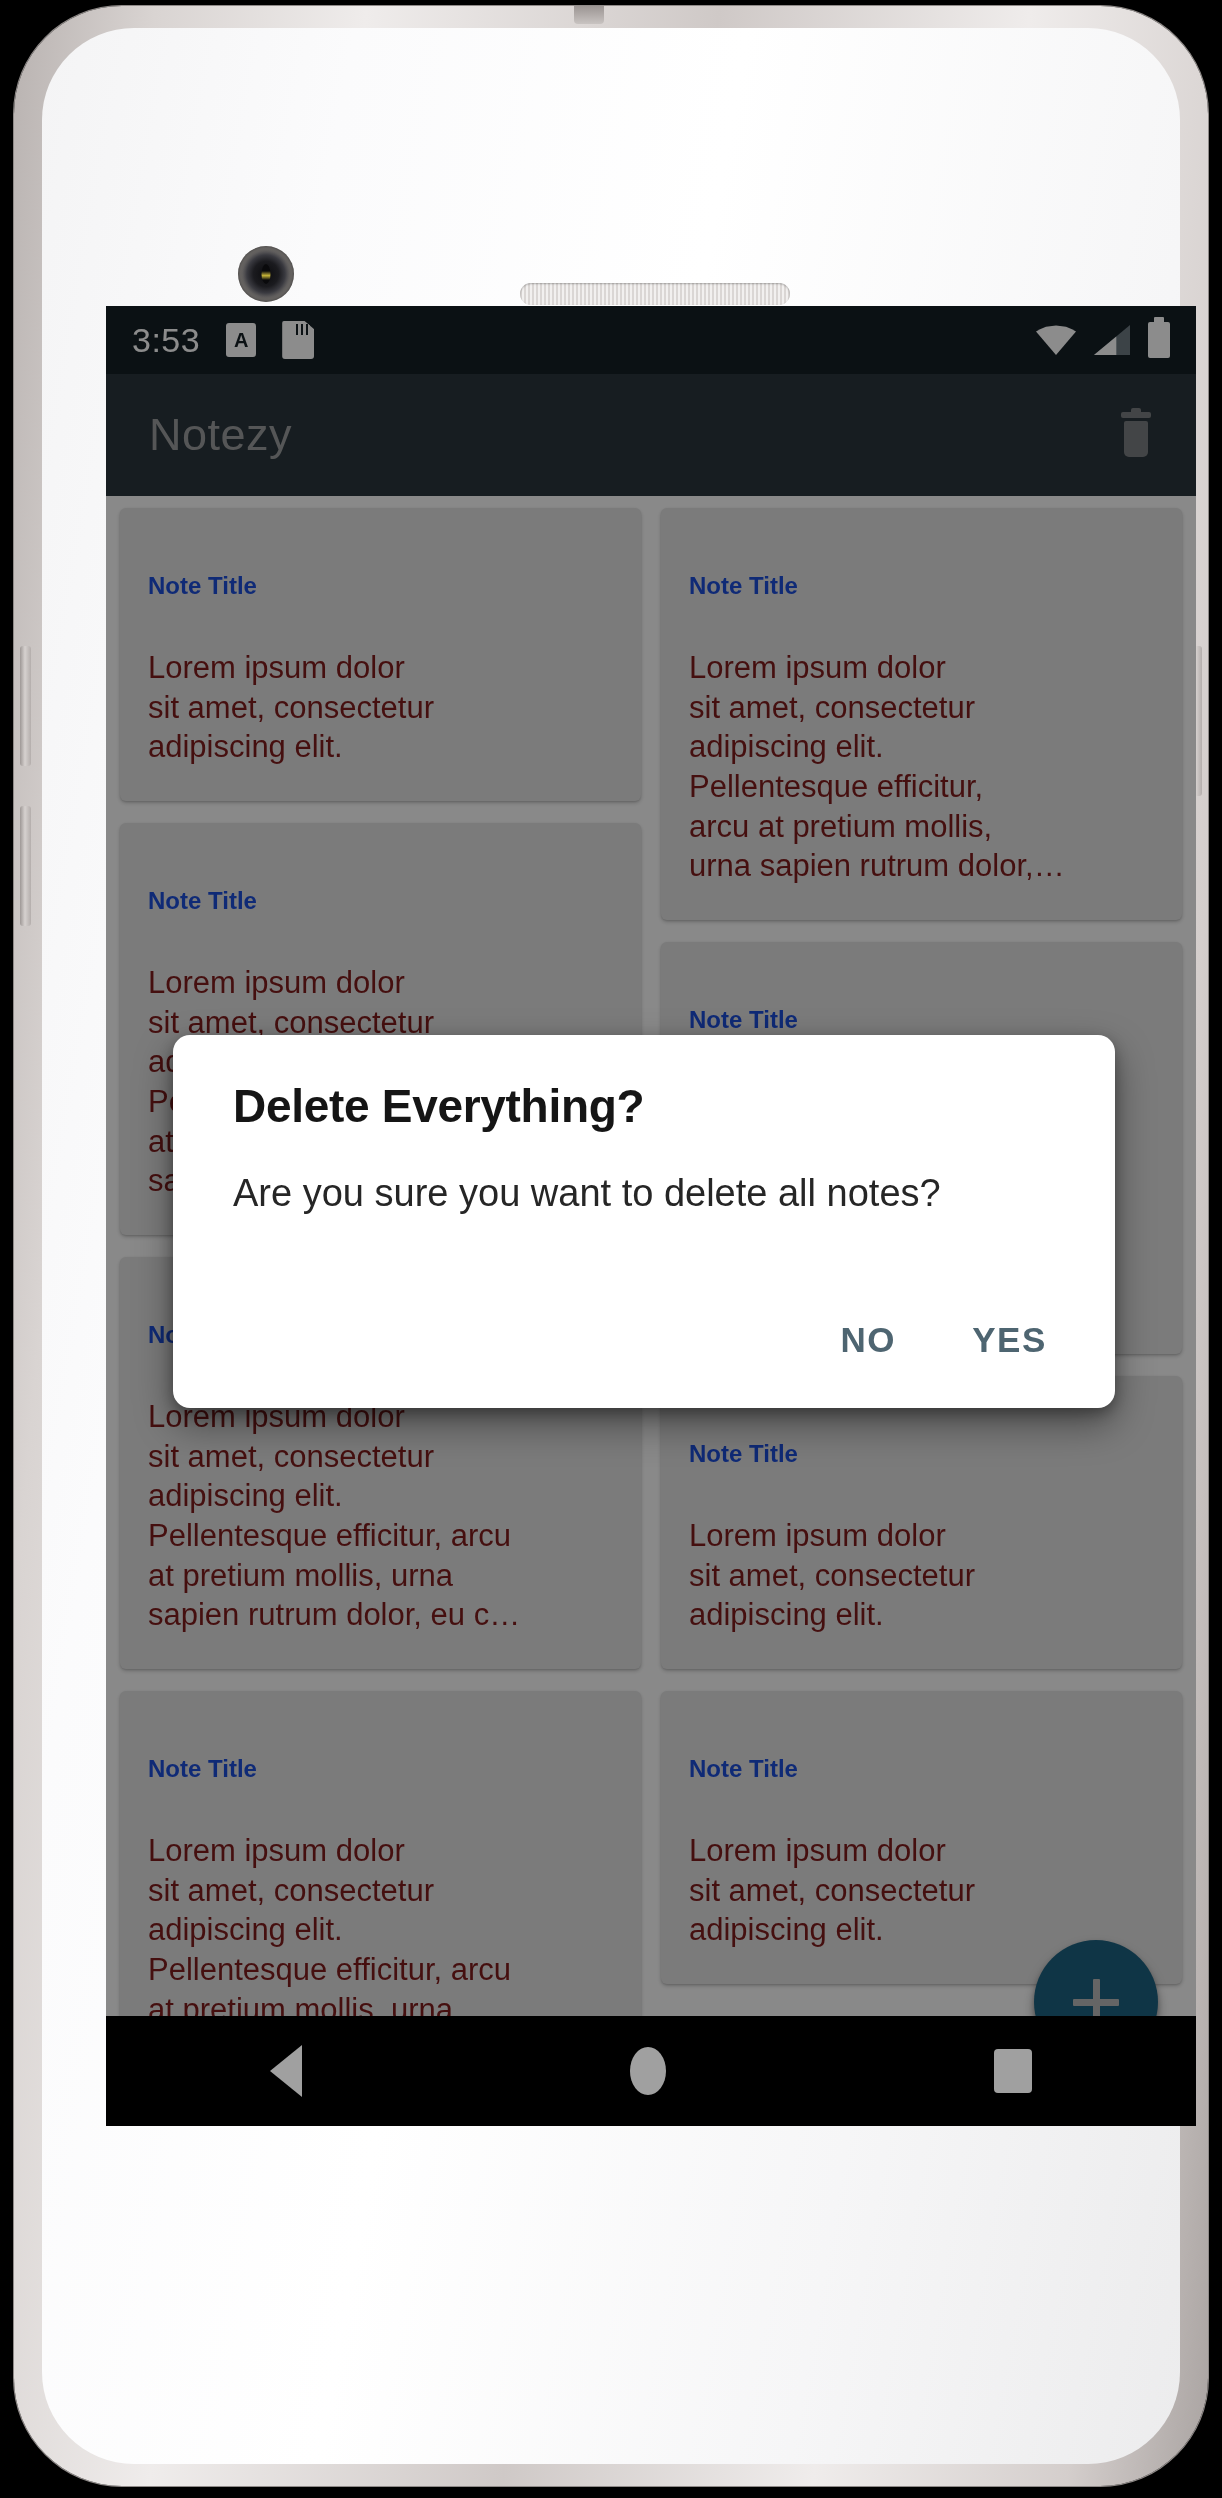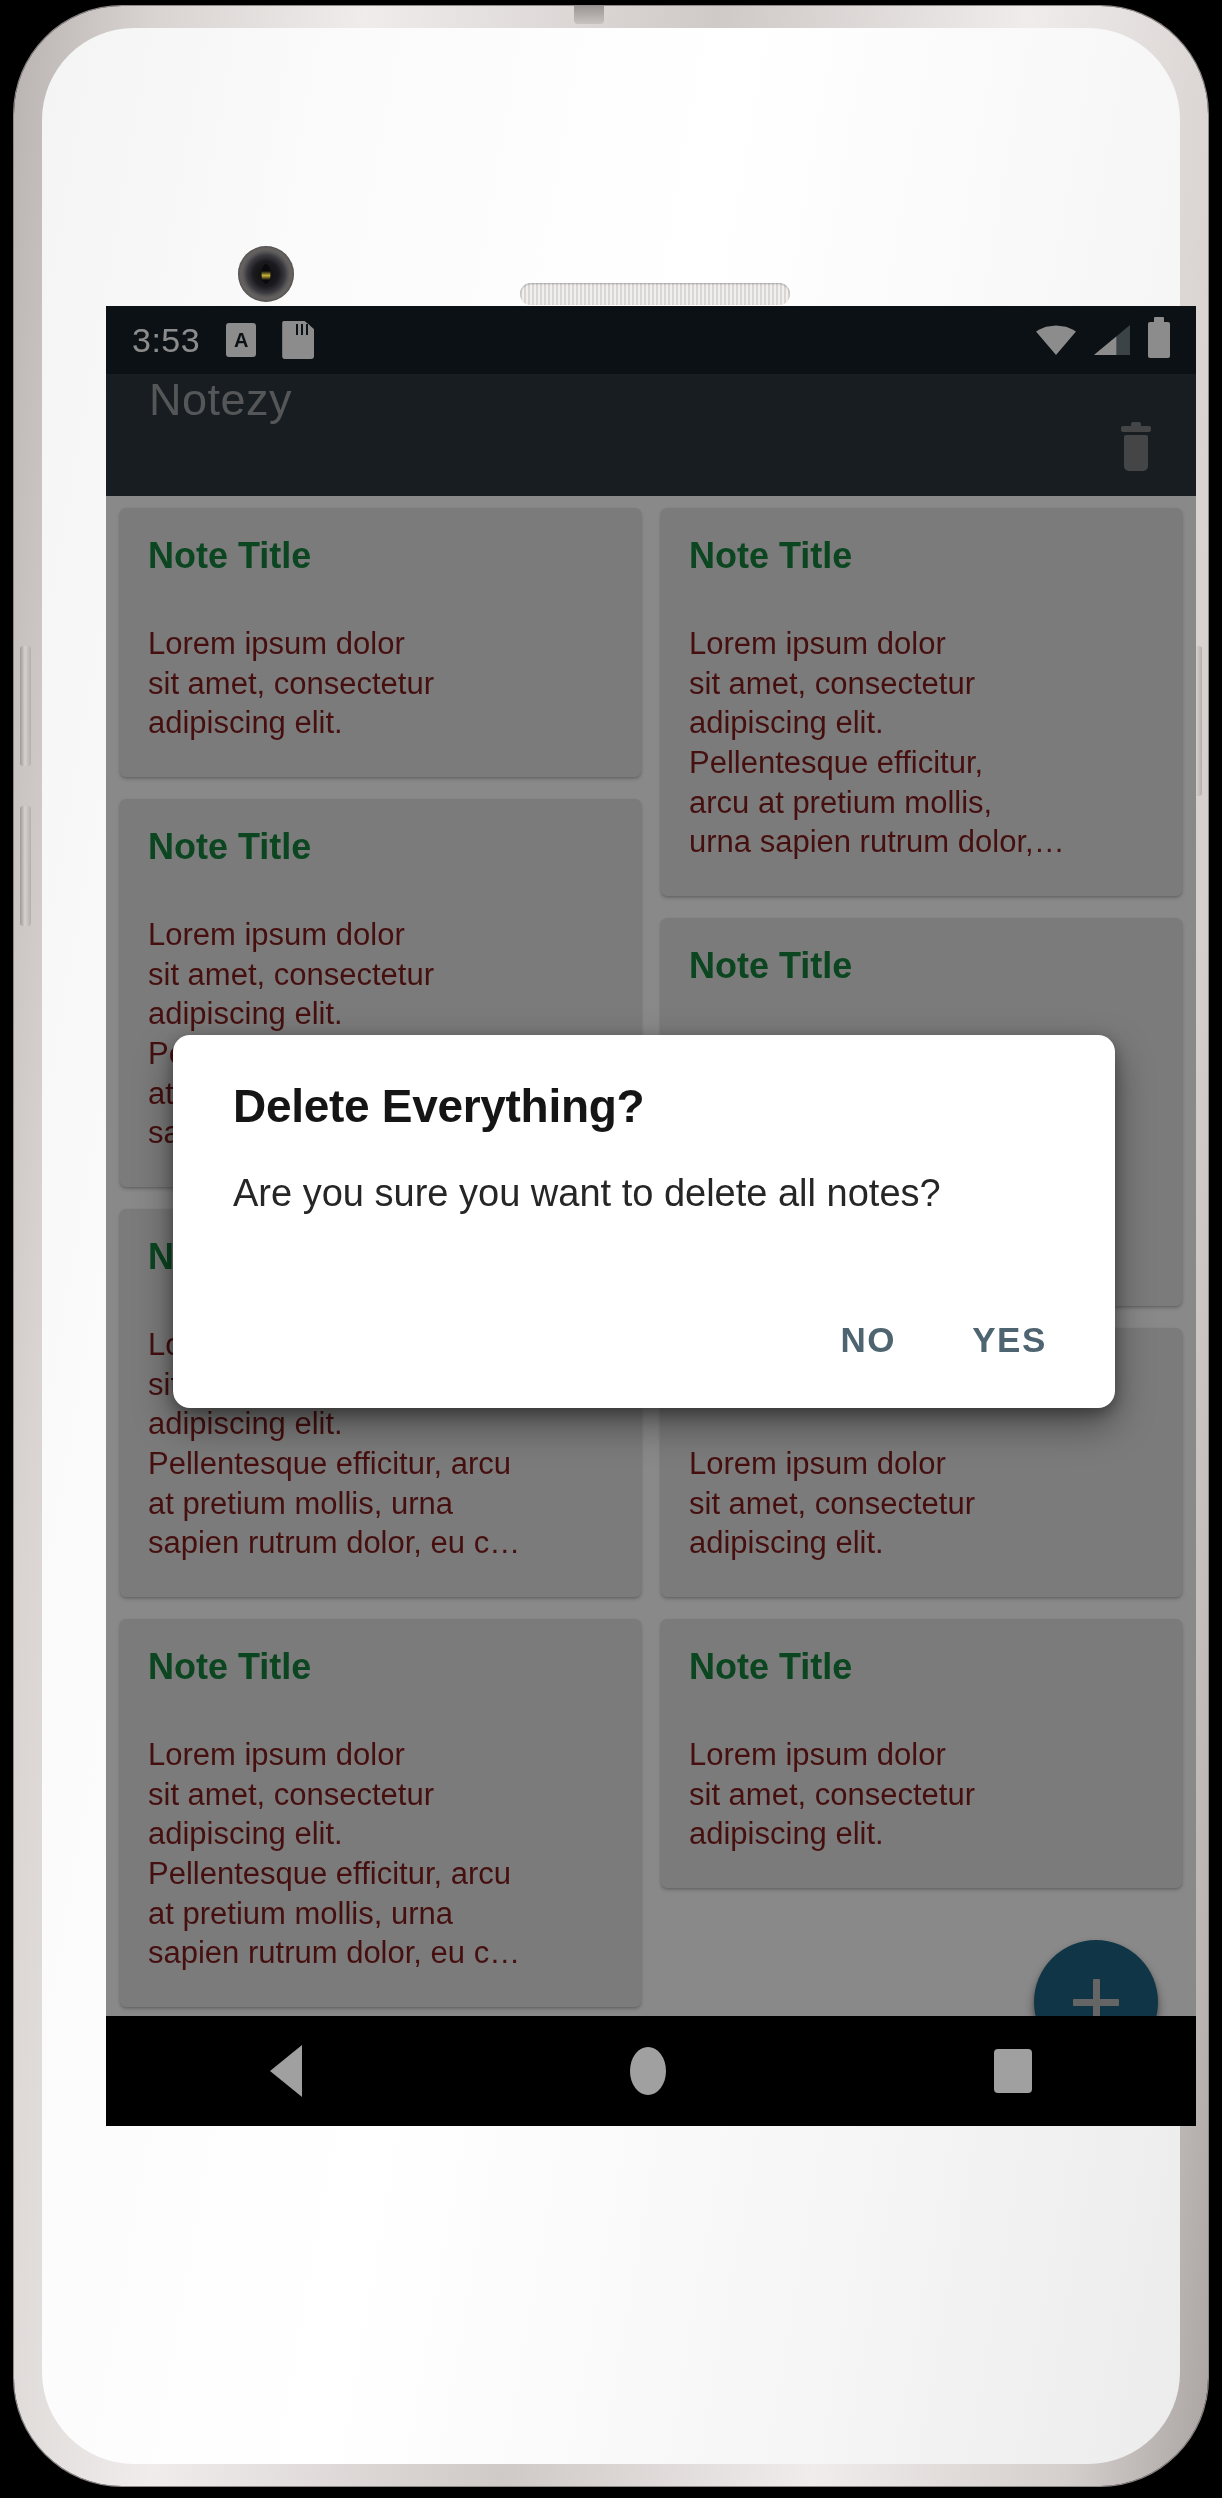--- a/index.html
+++ b/index.html
@@ -184,23 +184,23 @@
     width: 10px; height: 5px;
     background: #ffffff;
     border-radius: 1px 1px 0 0;
   }
 
   
   .appbar {
     height: 122px;
     background: #2b363d;
     display: flex;
+    align-items: center;
     padding: 0 43px;
     box-sizing: border-box;
-    flex-direction: column;
   }
   .appbar-title {
     color: #9b9d9e;
     font-size: 45px;
     letter-spacing: 0.5px;
   }
   .appbar-actions { margin-left: auto; display:flex; align-items:center; }
   .ic-trash {
     width: 34px; height: 46px;
     position: relative;
@@ -244,25 +244,26 @@
   }
   .note-card {
     break-inside: avoid;
     background: #e0e0e0;
     border-radius: 6px;
     padding: 30px 28px 34px 28px;
     margin-bottom: 22px;
     box-shadow: 0 2px 4px rgba(0,0,0,0.20), 0 1px 2px rgba(0,0,0,0.12);
   }
   .note-title {
-    font-size: 36px;
+    font-size: 24px;
     font-weight: bold;
-    color: #15803d;
+    color: #1d4ed8;
     margin-bottom: 50px;
     line-height: 1.0;
+    margin-top: 36px;
   }
   .note-body {
     font-size: 31px;
     color: #7f1d1d;
     line-height: 1.28;
     white-space: pre-line;
   }
 
   
   .fab {

